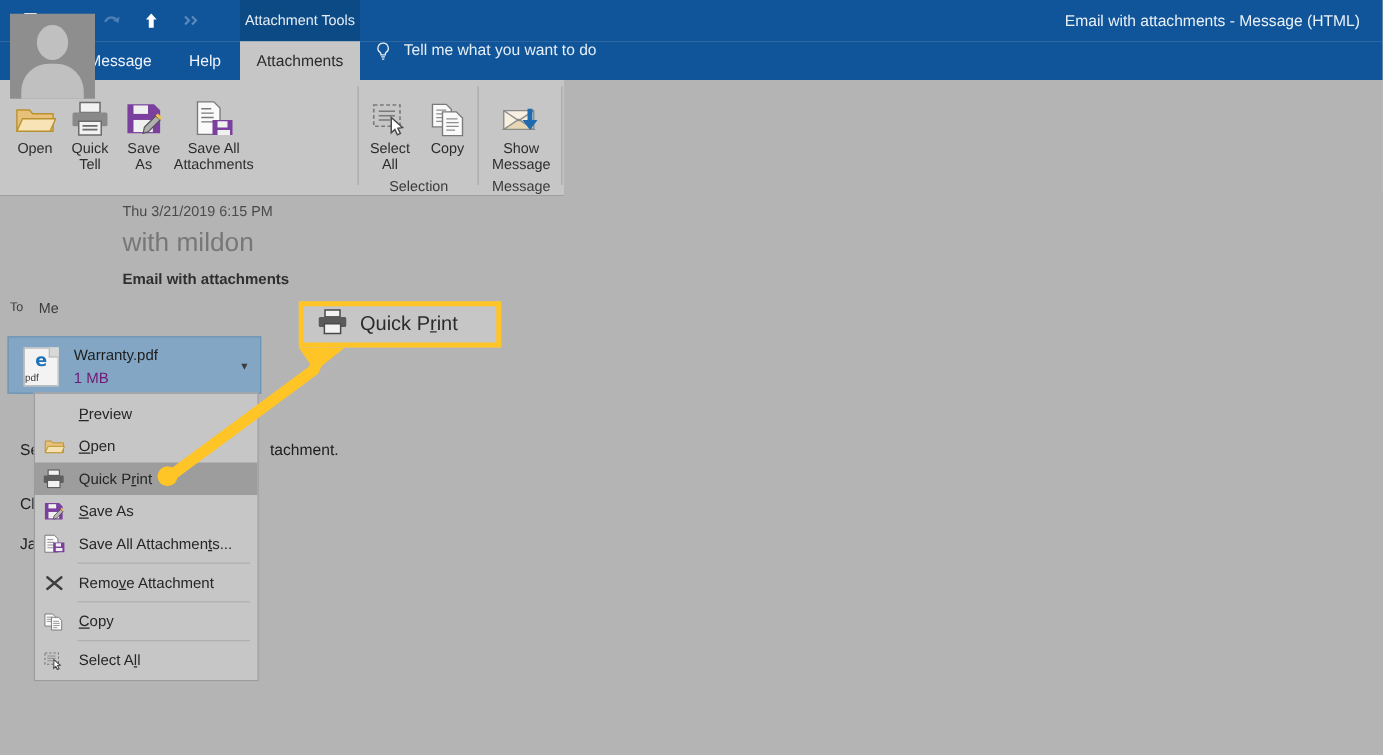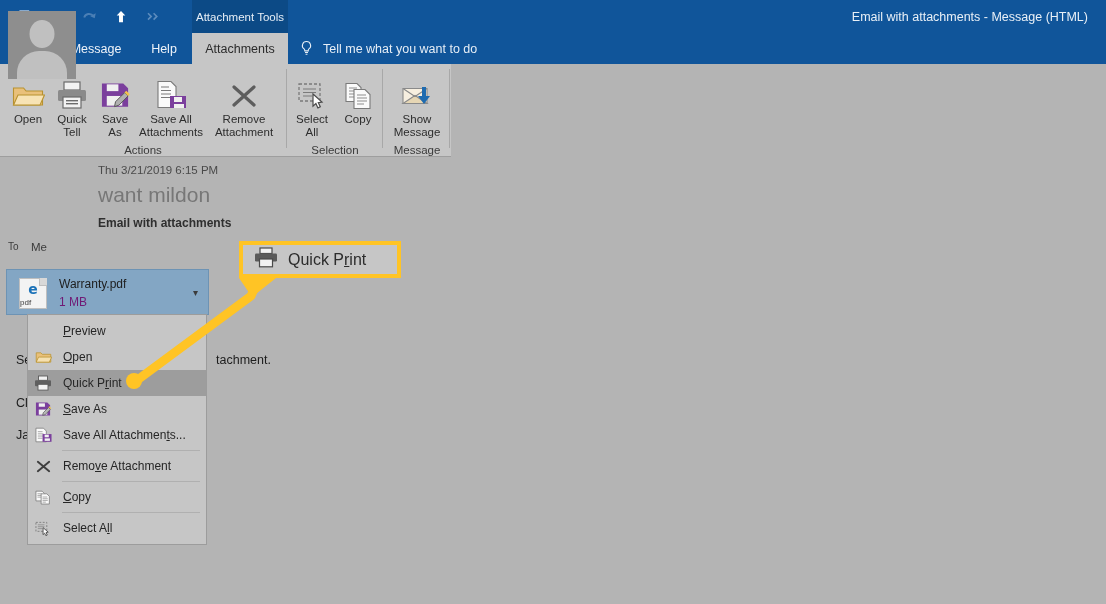--- a/index.html
+++ b/index.html
@@ -45,21 +45,21 @@
     position:absolute; left:0; top:33px; width:1106px; height:31px;
     background:#10559a;
   }
   .tab{
     position:absolute; top:0; height:31px; display:flex; align-items:center; justify-content:center;
     color:#eef3f9; font-size:12.5px; padding:0 14px; white-space:nowrap;
   }
   .tab.active{ background:#c6c6c6; color:#2b2b2b; }
   #tellme{
     position:absolute; left:299px; top:0; height:31px;
-    display:flex; align-items:center; gap:9px; color:#e6eef6; font-size:12.5px; white-space:nowrap;
+    display:flex; gap:9px; color:#e6eef6; font-size:12.5px; white-space:nowrap;
   }
   #tellme svg{ display:block; }
 
   
   #ribbon{
     position:absolute; left:0; top:64px; width:1106px; height:93px;
     background:#c6c6c6;
   }
   #ribbon-inner{ position:relative; width:451px; height:93px; background:#c6c6c6; }
   #ribbon-rest{ position:absolute; left:451px; top:0; width:655px; height:93px; background:#b4b4b4; }
@@ -261,30 +261,20 @@
               <path fill="#fafafa" stroke="#7a7a7a" stroke-width="1.1" d="M3 1.5h13l5 5v21H3z"></path>
               <path fill="none" stroke="#7a7a7a" stroke-width="1.1" d="M6 7h8M6 10.5h10M6 14h10M6 17.5h10"></path>
               <path fill="#7b3f9d" d="M15 16h16v12H15z"></path>
               <rect x="19" y="17" width="8" height="5" fill="#f0f0f0"></rect>
               <rect x="19" y="24" width="10" height="4" fill="#f0f0f0"></rect>
             </svg>
         </span>
         <span class="rbtn-lbl">Save All
 Attachments</span>
       </div>
-      <div class="rbtn" style="left:204px;width:80px;">
-        <span class="rbtn-ico">
-          <svg width="30" height="28" viewBox="0 0 30 28">
-              <path fill="none" stroke="#5d5d5d" stroke-width="3.2" stroke-linecap="round" d="M5 5l20 18M25 5L5 23"></path>
-            </svg>
-        </span>
-        <span class="rbtn-lbl">Remove
-Attachment</span>
-      </div>
-      <div class="rgroup-title">Actions</div>
     </div>
     <div class="rgroup-sep" style="left:286px;"></div>
 
     <div class="rgroup" style="left:288px;width:94px;padding-left:45px;">
       <div class="rbtn" style="left:0px;width:48px;">
         <span class="rbtn-ico">
           <svg width="30" height="28" viewBox="0 0 30 28">
               <rect x="2" y="2" width="21" height="17" fill="none" stroke="#7a7a7a" stroke-width="1.3" stroke-dasharray="3 2"></rect>
               <path fill="none" stroke="#7a7a7a" stroke-width="1.2" d="M6 7h13M6 10.5h13M6 14h9"></path>
               <path fill="#fff" stroke="#4a4a4a" stroke-width="1.2" d="M16 12l9 8-3.7.6 2 4.2-2.4 1.1-2-4.3-2.9 2.6z"></path>
@@ -329,21 +319,21 @@
 <div id="ribbon-bottomline"></div>
 
 <div id="pane"></div>
 
 <div id="avatar">
   <div class="head"></div>
   <div class="body"></div>
 </div>
 
 <div id="msg-date">Thu 3/21/2019 6:15 PM</div>
-<div id="msg-from">want mildon</div>
+<div id="msg-from">with mildon</div>
 <div id="msg-subject">Email with attachments</div>
 <div id="to-label">To</div>
 <div id="to-value">Me</div>
 
 <div id="attach-tile">
   <div id="attach-icon">
     <div class="fold"></div>
     <div class="e">e</div>
     <div class="pdf">pdf</div>
   </div>

